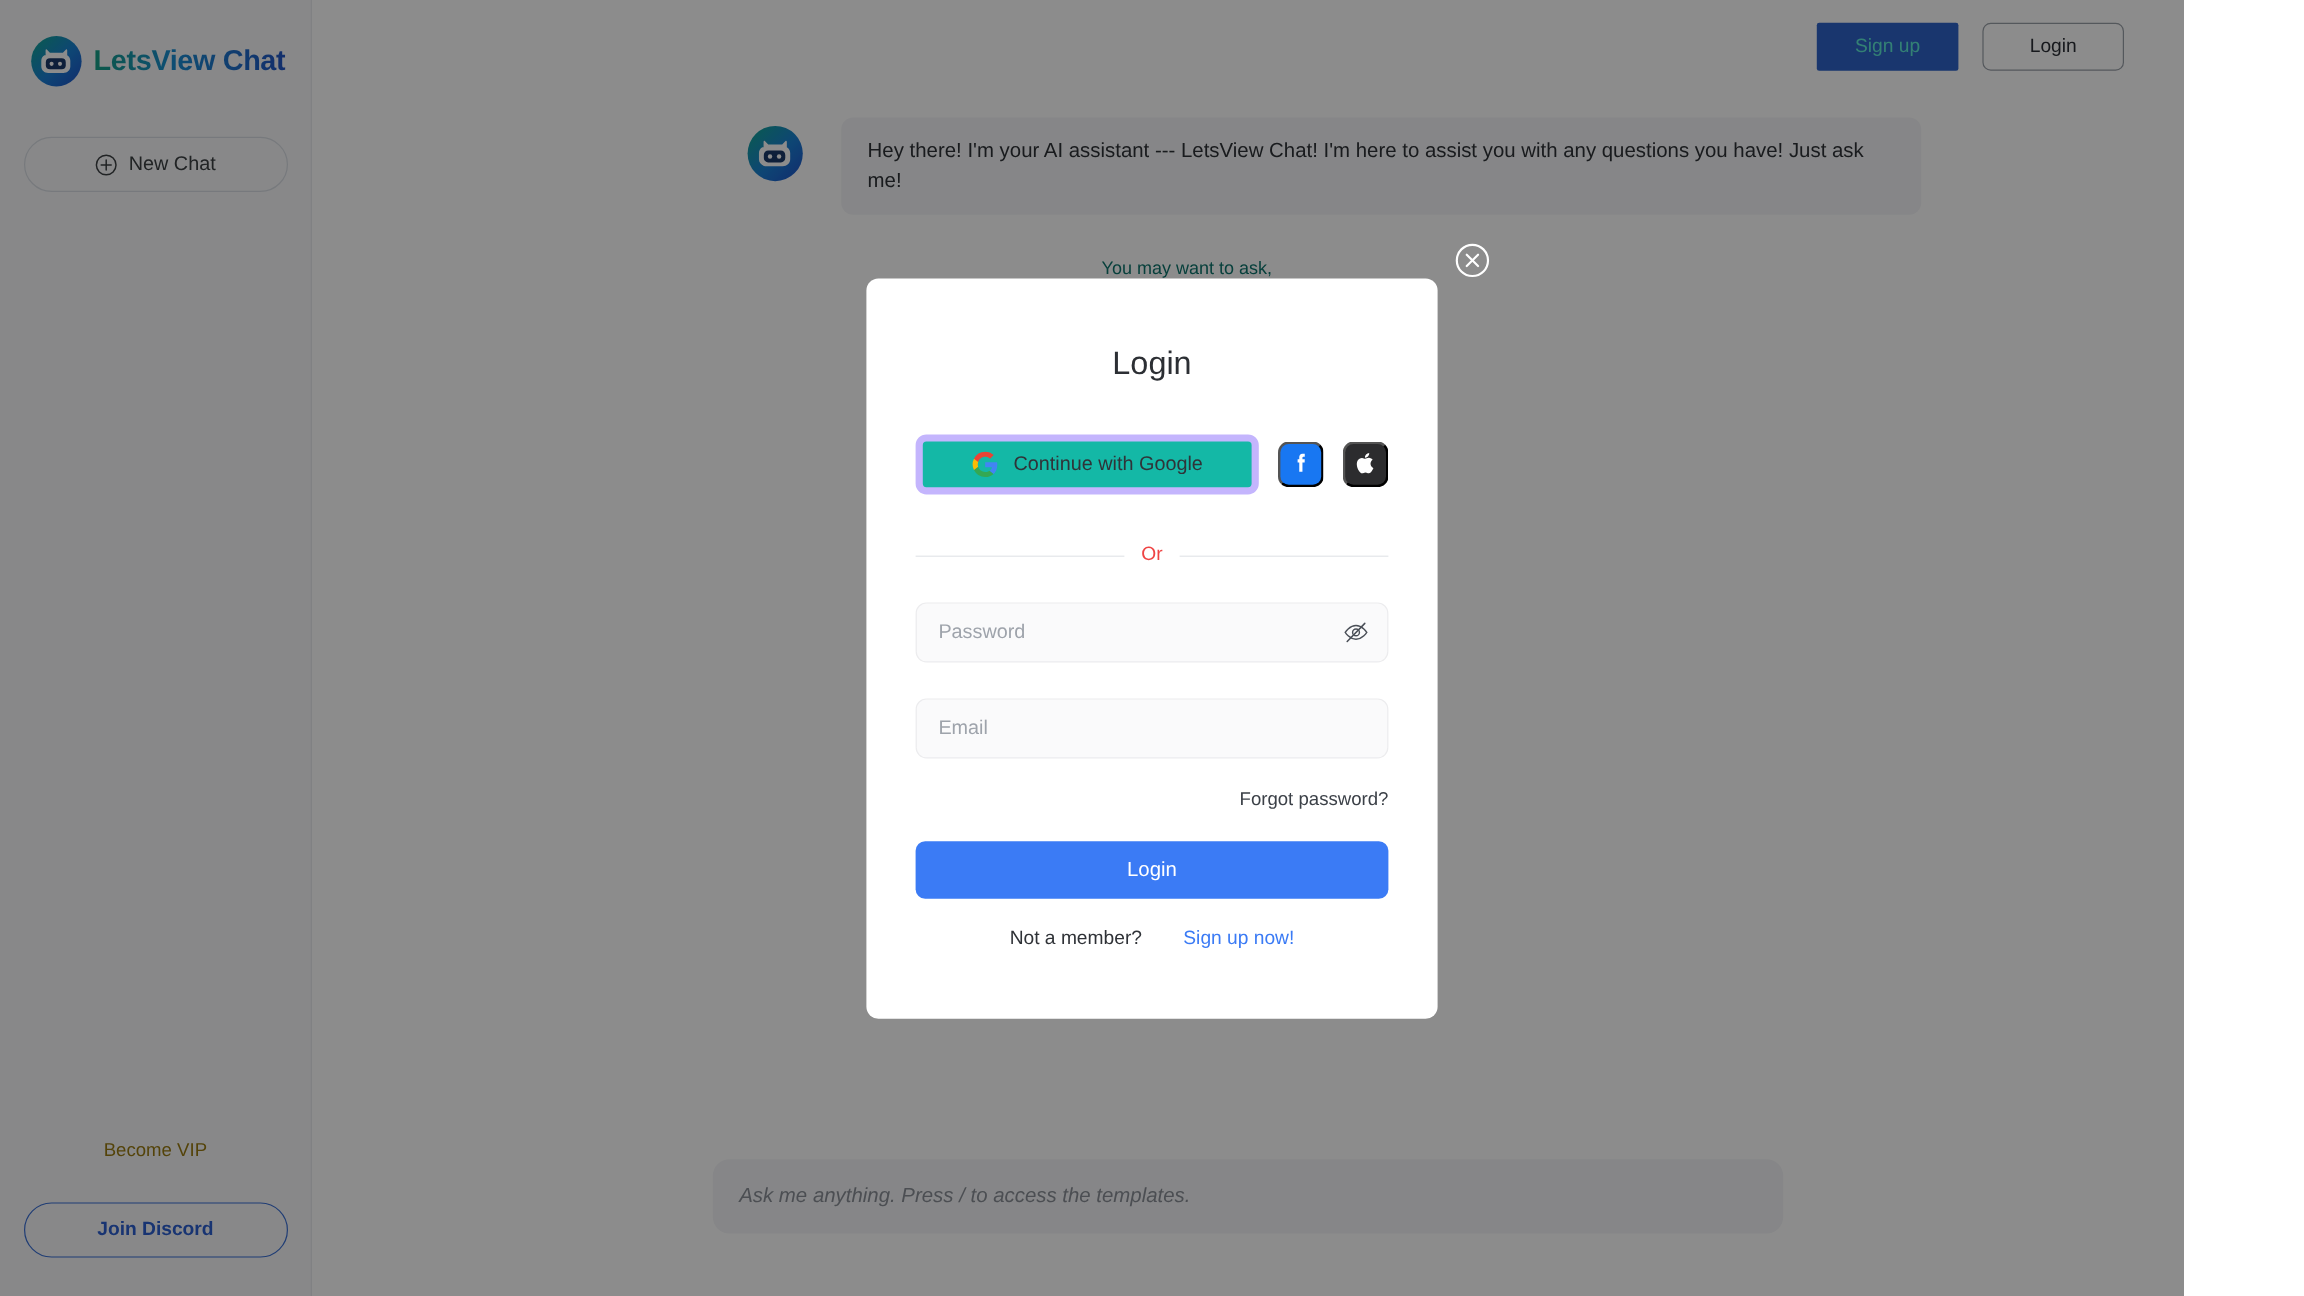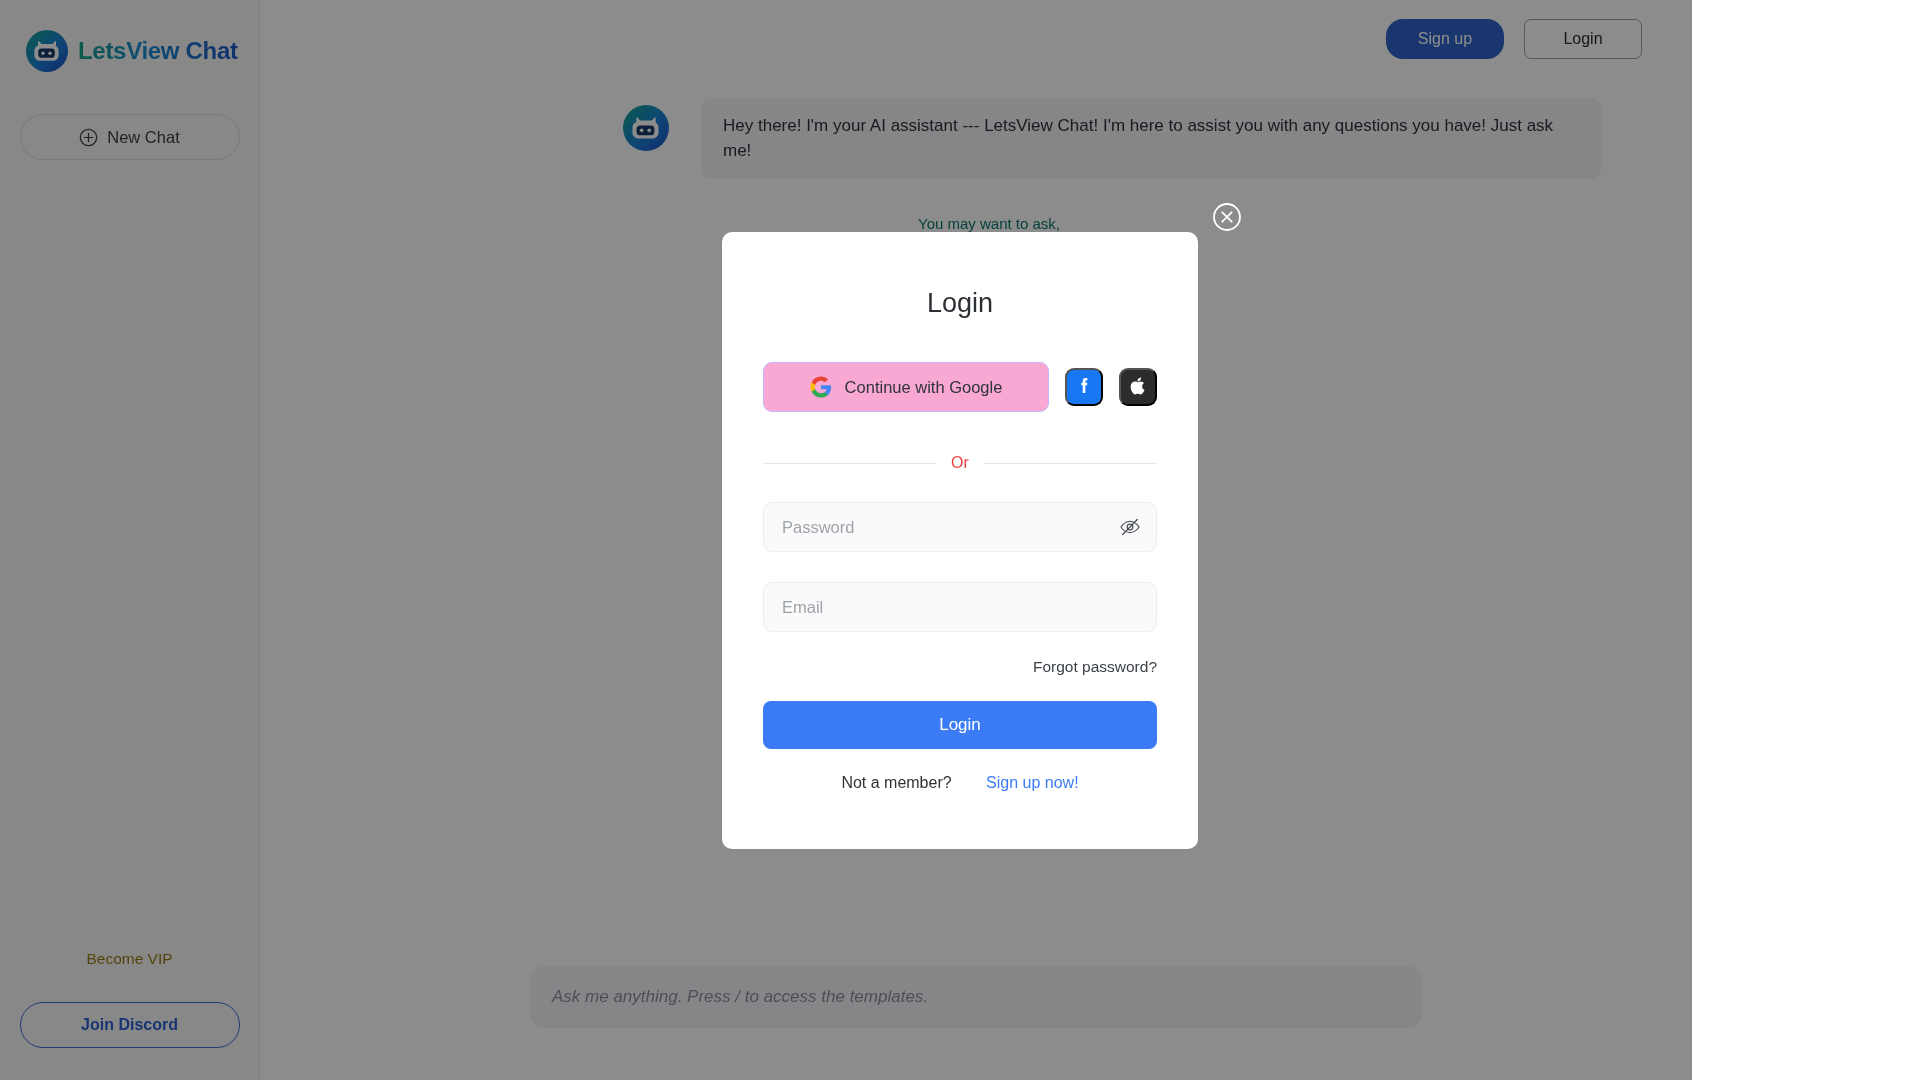--- a/index.html
+++ b/index.html
@@ -4,21 +4,21 @@
 <style>
   * { box-sizing: border-box; margin: 0; padding: 0; }
   html, body {
     width: 1920px; height: 1080px;
     overflow: hidden;
     font-family: "Liberation Sans", sans-serif;
     background: #ffffff;
   }
   #app {
     position: relative;
-    width: 1692px; height: 1080px;
+    width: 1820px; height: 1080px;
     display: flex;
     align-items: flex-end;
   }
 
   
   .sidebar {
     position: relative;
     width: 260px; height: 1080px;
     background: #f7f8fa;
     border-right: 1px solid #e9ebee;
@@ -76,22 +76,22 @@
     flex: 1 1 auto; height: 1080px;
     background: #ffffff;
     display: flex; flex-direction: column;
   }
   .topbar {
     height: 78px; flex: 0 0 78px;
     display: flex; align-items: center; justify-content: flex-end;
     padding-right: 50px; gap: 20px;
   }
   .btn-signup {
-    width: 118px; height: 40px; border-radius: 17px;
-    background: #2e63c8; color: #ffffff; border: none;
+    width: 118px; height: 40px; border-radius: 2px;
+    background: #2e63c8; color: #5eead4; border: none;
     font-size: 16px; cursor: pointer;
   }
   .btn-login-top {
     width: 118px; height: 40px; border-radius: 7px;
     background: transparent; color: #2b2f36; border: 1px solid #9aa0a8;
     font-size: 16px; cursor: pointer;
   }
 
   .chat-area {
     flex: 1 1 auto;
@@ -172,22 +172,22 @@
     text-align: center; font-size: 27px; color: #2c2f34;
     font-weight: normal;
     margin-top: 56px;
   }
   .social-row {
     margin-top: 43px;
     display: flex; align-items: center; gap: 16px;
   }
   .google-btn {
     flex: 1 1 auto; height: 50px;
-    border: 1px solid #c4b5fd; border-radius: 9px;
-    background: #f9a8d4;
+    border: 6px solid #c4b5fd; border-radius: 9px;
+    background: #14b8a6;
     display: flex; align-items: center; justify-content: center; gap: 13px;
     font-size: 16.5px; color: #303338;
     cursor: pointer;
   }
   .g-icon { width: 22px; height: 22px; display: block; }
   .sq-btn {
     width: 38px; height: 38px; border-radius: 9px;
     display: flex; align-items: center; justify-content: center;
     cursor: pointer; flex: 0 0 38px;
   }

